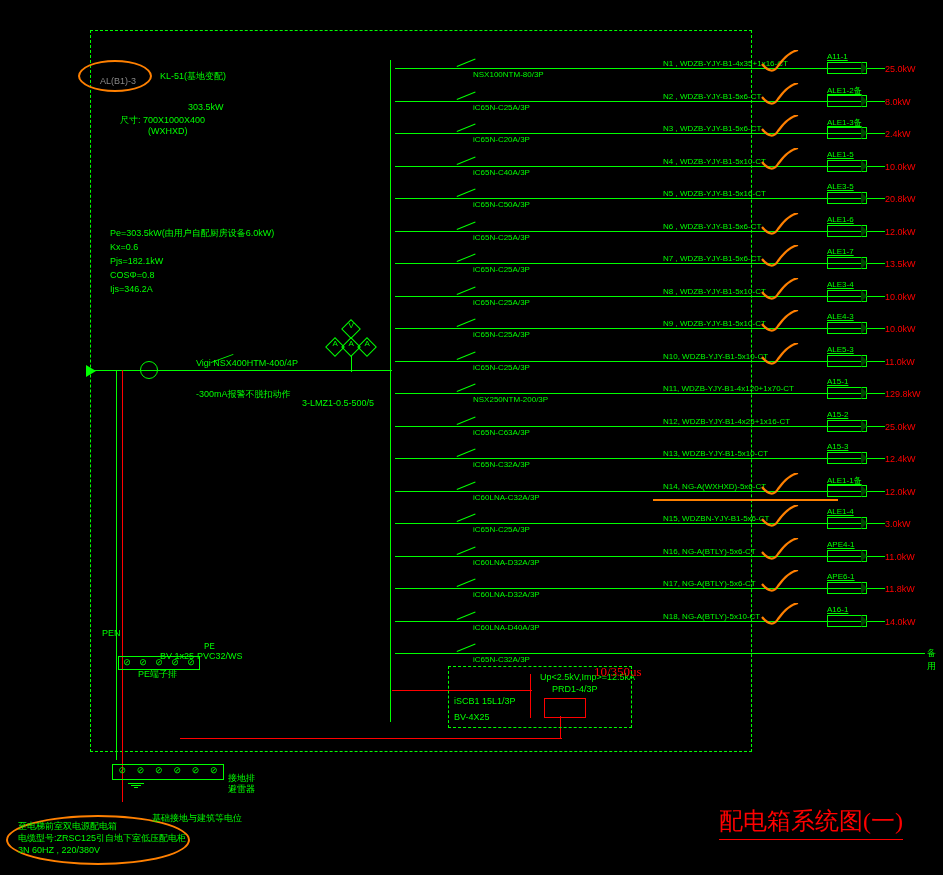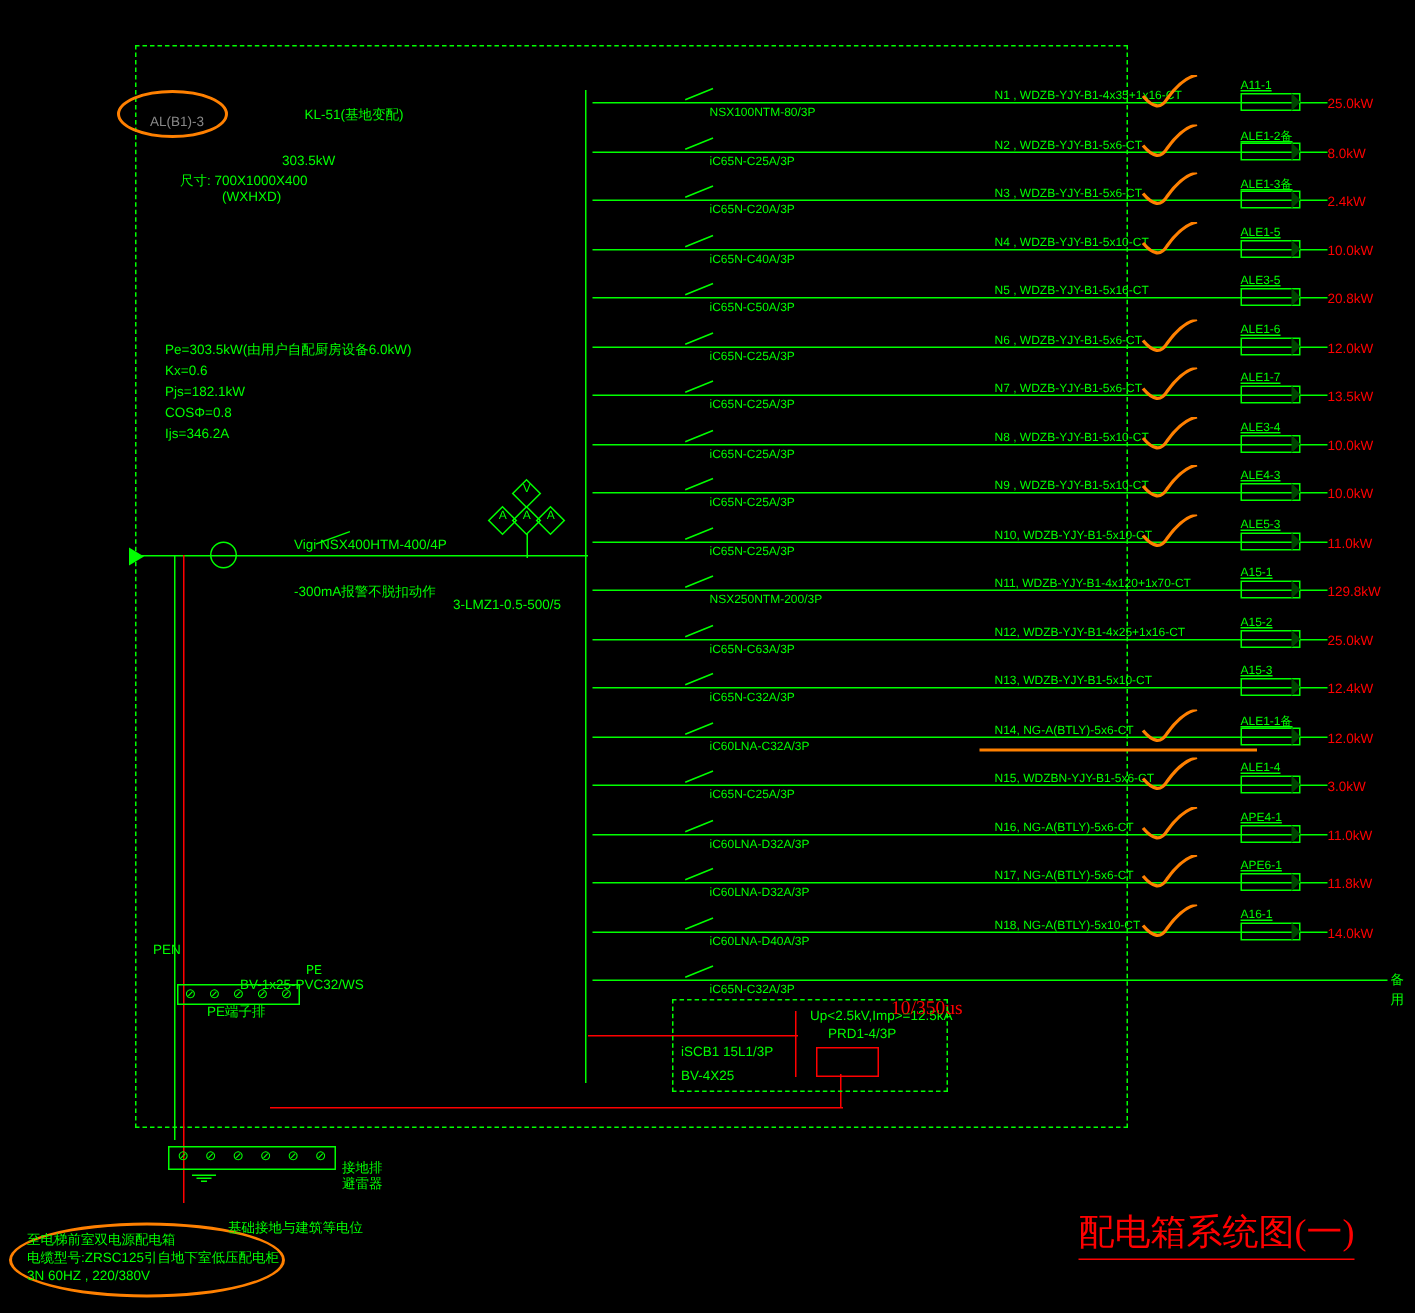--- a/index.html
+++ b/index.html
@@ -106,21 +106,21 @@
   .spd-box { position:absolute; border:1px solid #ff0000; width:40px; height:18px;}
 </style>
 </head>
 <body>
 
 <div class="dashed-box panel-outline"></div>
 
 <div class="circle-mark" style="left:78px; top:60px; width:70px; height:28px;"></div>
 <div class="circle-mark" style="left:6px; top:815px; width:180px; height:46px;"></div>
 
-<div class="abs green" style="left:160px; top:70px;margin-left:43px;">KL-51(基地变配)</div>
+<div class="abs green" style="left:160px; top:70px;">KL-51(基地变配)</div>
 <div class="abs green" style="left:188px; top:86px;margin-top:16px;">303.5kW</div>
 <div class="abs grey" style="left:100px; top:76px;">AL(B1)-3</div>
 <div class="abs green" style="left:120px; top:114px;">尺寸: 700X1000X400</div>
 <div class="abs green" style="left:148px; top:126px;">(WXHXD)</div>
 
 <div class="abs green" style="left:110px; top:226px; line-height:14px;">
   <div>Pe=303.5kW(由用户自配厨房设备6.0kW)</div>
   <div>Kx=0.6</div>
   <div>Pjs=182.1kW</div>
   <div>COSΦ=0.8</div>
@@ -302,21 +302,21 @@
     <div class="cable-lbl">N13, WDZB-YJY-B1-5x10-CT</div>
     <div class="dest-box"></div>
          <div class="dest-lbl">A15-3</div>
          <div class="load-lbl">12.4kW</div>
 
   </div>
     <div class="branch-row">
     <div class="branch-line" style=""></div>
     <div class="breaker"></div>
     <div class="breaker-lbl">iC60LNA-C32A/3P</div>
-    <div class="cable-lbl">N14, NG-A(BTLY)-5x6-CT</div>
+    <div class="cable-lbl">N14, NG-A(WXHXD)-5x6-CT</div>
     <div class="dest-box"></div>
          <div class="dest-lbl">ALE1-1备</div>
          <div class="load-lbl">12.0kW</div>
     <div class="check"><svg viewBox="0 0 40 26">
           <path d="M2 14 Q 12 26 18 16 Q 28 2 38 0" stroke="#ff8000" stroke-width="2.2" fill="none"></path>
         </svg></div>
   </div>
     <div class="branch-row">
     <div class="branch-line" style=""></div>
     <div class="breaker"></div>

